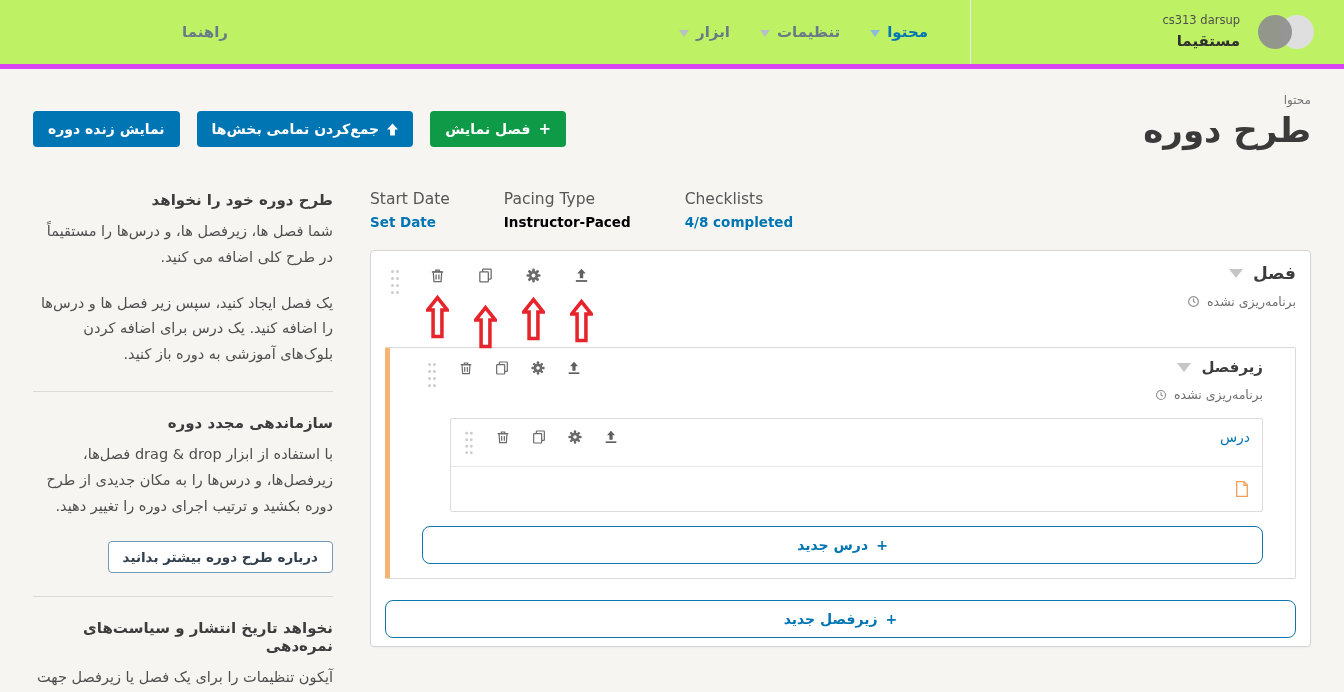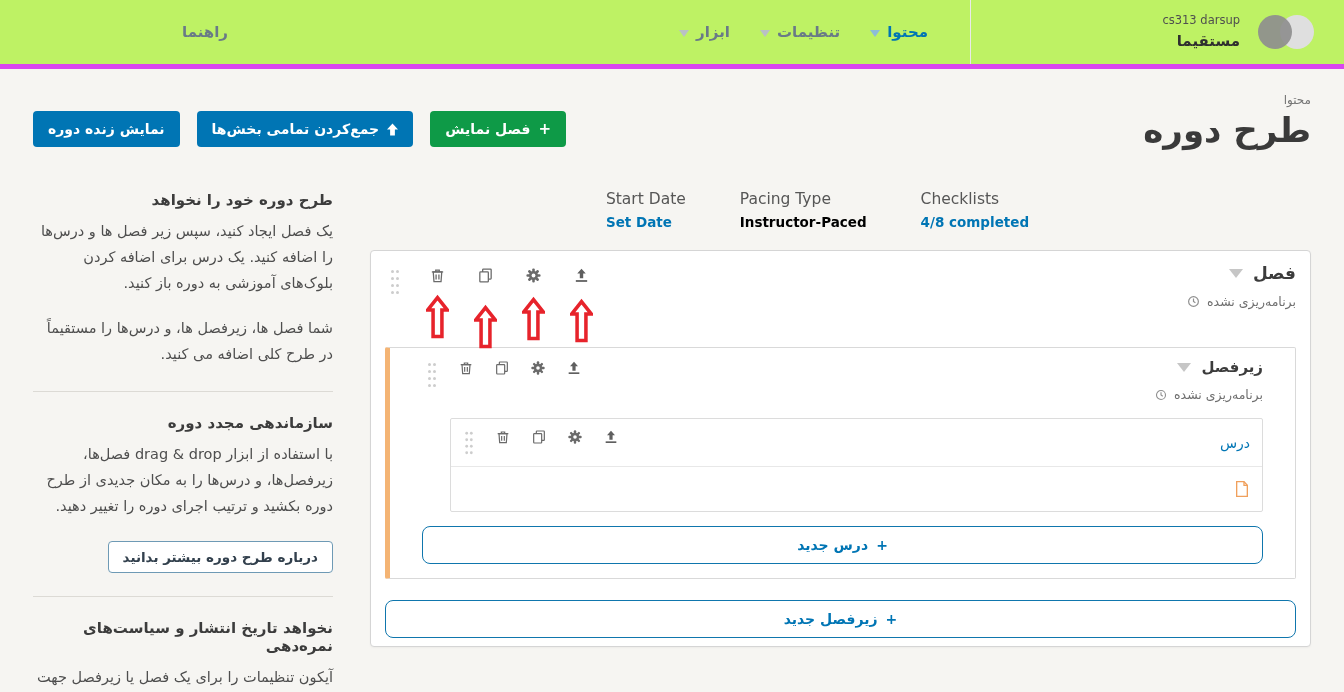--- a/index.html
+++ b/index.html
@@ -35,21 +35,21 @@
   .action-buttons { display:flex; gap:17px; margin-bottom:3px; }
   .btn { display:flex; align-items:center; gap:8px; border:none; border-radius:4px;
     font-family:inherit; font-size:14px; font-weight:bold; color:#fff; padding:9px 15px; cursor:pointer; }
   .btn-green { background:#0e9a47; }
   .btn-blue { background:#0075b4; }
   .btn .plus { font-size:15px; font-weight:bold; }
   
   .main-row { display:flex; gap:37px; margin-top:40px; align-items:flex-start; }
   .outline-col { flex:1; min-width:0; }
   
-  .stats-row { direction:ltr; display:flex; justify-content:center; gap:54px; padding-right:46px; margin-bottom:20px; }
+  .stats-row { direction:ltr; display:flex; justify-content:flex-start; gap:54px; padding-right:46px; margin-bottom:20px; }
   .stat-label { font-size:15.5px; color:#565656; margin-bottom:6px; }
   .stat-value { font-size:13.5px; font-weight:bold; }
   .stat-value.link { color:#0075b4; cursor:pointer; }
   .stat-value.plain { color:#000000; }
   
   .section-card { background:#fff; border:1px solid #d5d5d5; border-radius:4px;
     padding:12px 14px 8px; box-shadow:0 1px 2px rgba(0,0,0,.04); }
   .card-header { display:flex; justify-content:space-between; align-items:flex-start; }
   .title-line { display:flex; align-items:center; gap:10px; }
   .sec-title { font-size:17px; font-weight:bold; color:#3c3c3c; }
@@ -61,21 +61,21 @@
   .icon-stack { display:flex; flex-direction:column; align-items:center; gap:8px; width:24px; }
   .icon-btn { background:none; border:none; padding:0; cursor:pointer; line-height:0; }
   .red-arrow { position:relative; }
   .off1 { top:2px; } .off2 { top:12px; } .off3 { top:4px; } .off4 { top:6px; }
   
   .subsection-card { border:1px solid #d9d9d9; border-left:5px solid #f4b474; border-radius:2px;
     margin-top:9px; padding:10px 32px 14px; background:#fff; }
   .subsection-card .actions { gap:20px; padding-top:2px; }
   
   .unit-card { border:1px solid #dcdcdc; border-radius:2px; margin:16px 0 0 28px; background:#fff; }
-  .unit-header { display:flex; justify-content:space-between; align-items:center;
+  .unit-header { display:flex; justify-content:space-between; align-items:flex-start;
     padding:10px 12px; border-bottom:1px solid #e8e8e8; }
   .unit-title { font-size:14px; color:#0075b4; cursor:pointer; }
   .unit-header .actions { gap:20px; padding:0; }
   .unit-note { display:flex; align-items:center; gap:9px; padding:13px 12px; }
   .unit-note-text { font-size:13px; font-weight:bold; color:#3e3e3e; }
   
   .btn-outline { width:100%; display:flex; justify-content:center; align-items:center; gap:8px;
     background:#fff; border:1px solid #0f76ad; border-radius:8px; color:#0075b4;
     font-family:inherit; font-size:14px; font-weight:bold; padding:10px 0; cursor:pointer; }
   .btn-new-unit { margin-top:14px; }
@@ -374,22 +374,22 @@
         <button class="btn-outline btn-new-subsection">
           <span>+</span>
           <span>زیرفصل جدید</span>
         </button>
       </div>
     </div>
 
     <div class="sidebar">
       <div>
         <h3 class="side-heading">طرح دوره خود را نخواهد</h3>
+        <p class="side-p">شما فصل ها، زیرفصل ها، و درس‌ها را مستقیماً در طرح کلی اضافه می کنید.</p>
         <p class="side-p">یک فصل ایجاد کنید، سپس زیر فصل ها و درس‌ها را اضافه کنید. یک درس برای اضافه کردن بلوک‌های آموزشی به دوره باز کنید.</p>
-        <p class="side-p">شما فصل ها، زیرفصل ها، و درس‌ها را مستقیماً در طرح کلی اضافه می کنید.</p>
       </div>
       <hr class="side-divider">
       <div>
         <h3 class="side-heading">سازماندهی مجدد دوره</h3>
         <p class="side-p">با استفاده از ابزار drag &amp; drop فصل‌ها، زیرفصل‌ها، و درس‌ها را به مکان جدیدی از طرح دوره بکشید و ترتیب اجرای دوره را تغییر دهید.</p>
         <button class="side-link-btn">درباره طرح دوره بیشتر بدانید</button>
       </div>
       <hr class="side-divider">
       <div>
         <h3 class="side-heading">نخواهد تاریخ انتشار و سیاست‌های نمره‌دهی</h3>

